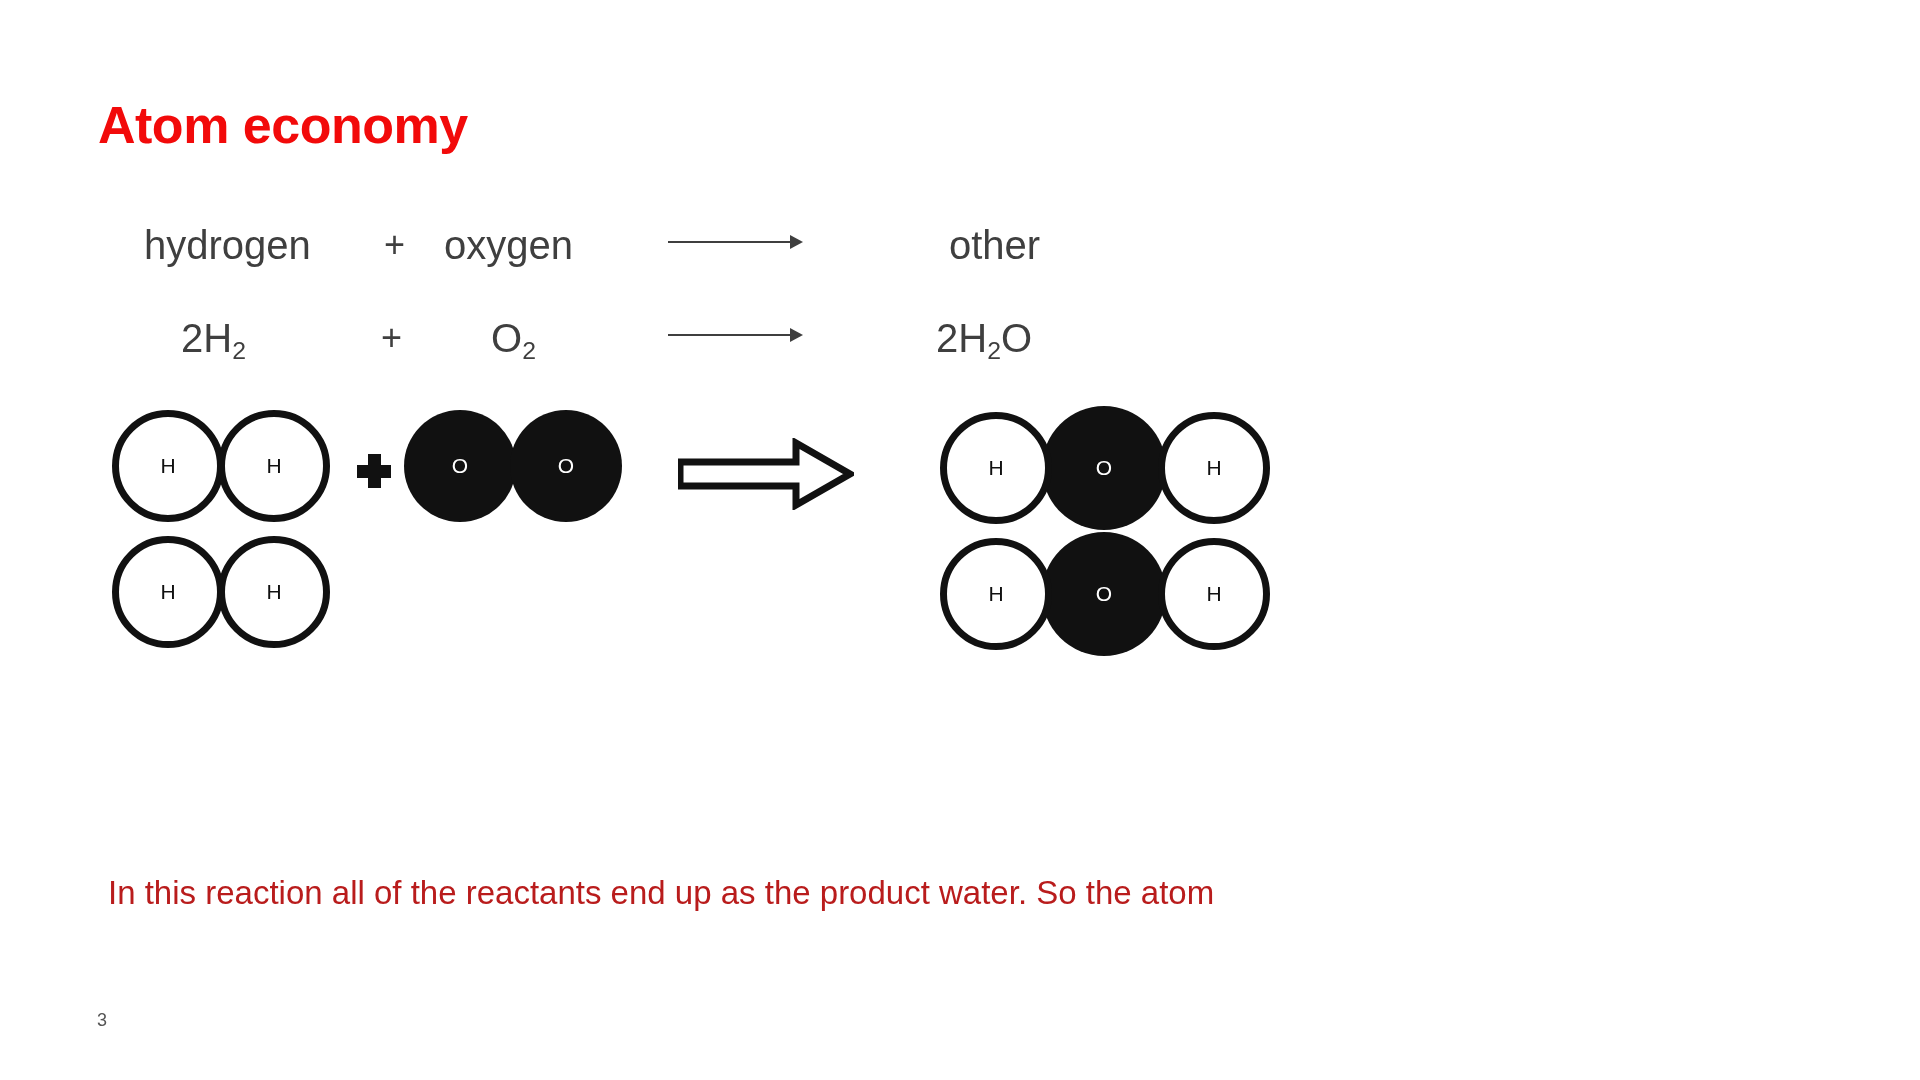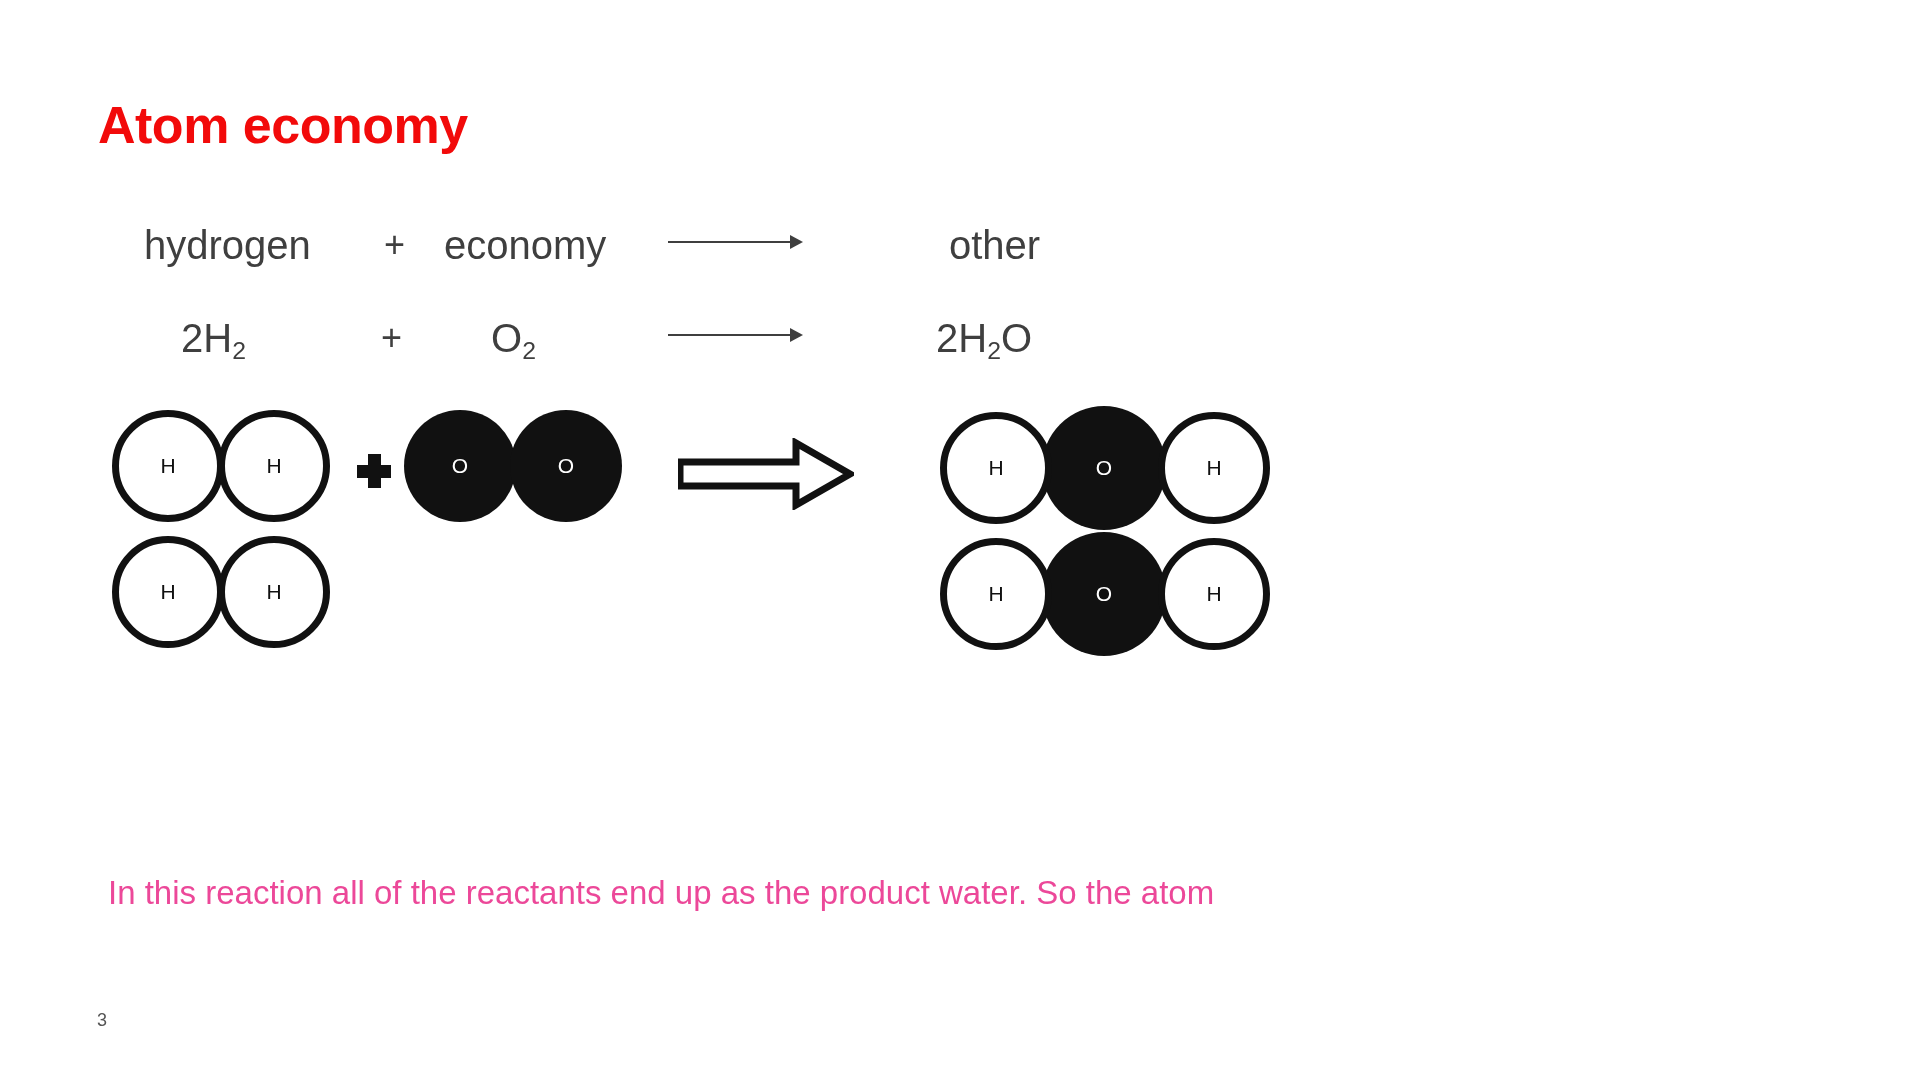--- a/index.html
+++ b/index.html
@@ -182,42 +182,42 @@
   .h2o-h2 { left: 218px; top: 2px; }
 
   
   #body-text {
     position: absolute;
     left: 108px;
     top: 870px;
     width: 1510px;
     font-size: 33px;
     line-height: 1.42;
-    color: #ec4899;
+    color: #b91c1c;
   }
   #body-text .line { display: block; white-space: nowrap; }
 
   
   #page-number {
     position: absolute;
     left: 97px;
     top: 1010px;
     font-size: 18px;
     color: #555555;
   }
 </style>
 </head>
 <body>
 
 <div id="slide-title">Atom economy</div>
 
 <div id="word-row" class="eq-row">
   <span id="word-hydrogen" class="eq-term">hydrogen</span>
   <span id="word-plus" class="eq-plus">+</span>
-  <span id="word-oxygen" class="eq-term">economy</span>
+  <span id="word-oxygen" class="eq-term">oxygen</span>
   <span id="word-water" class="eq-term">other</span>
 </div>
 
 <div id="word-arrow" class="thin-arrow">
   <span class="shaft"></span>
   <span class="head"></span>
 </div>
 
 <div id="formula-row" class="eq-row">
   <span id="formula-h2" class="eq-term"><span>2H</span><sub>2</sub></span>

